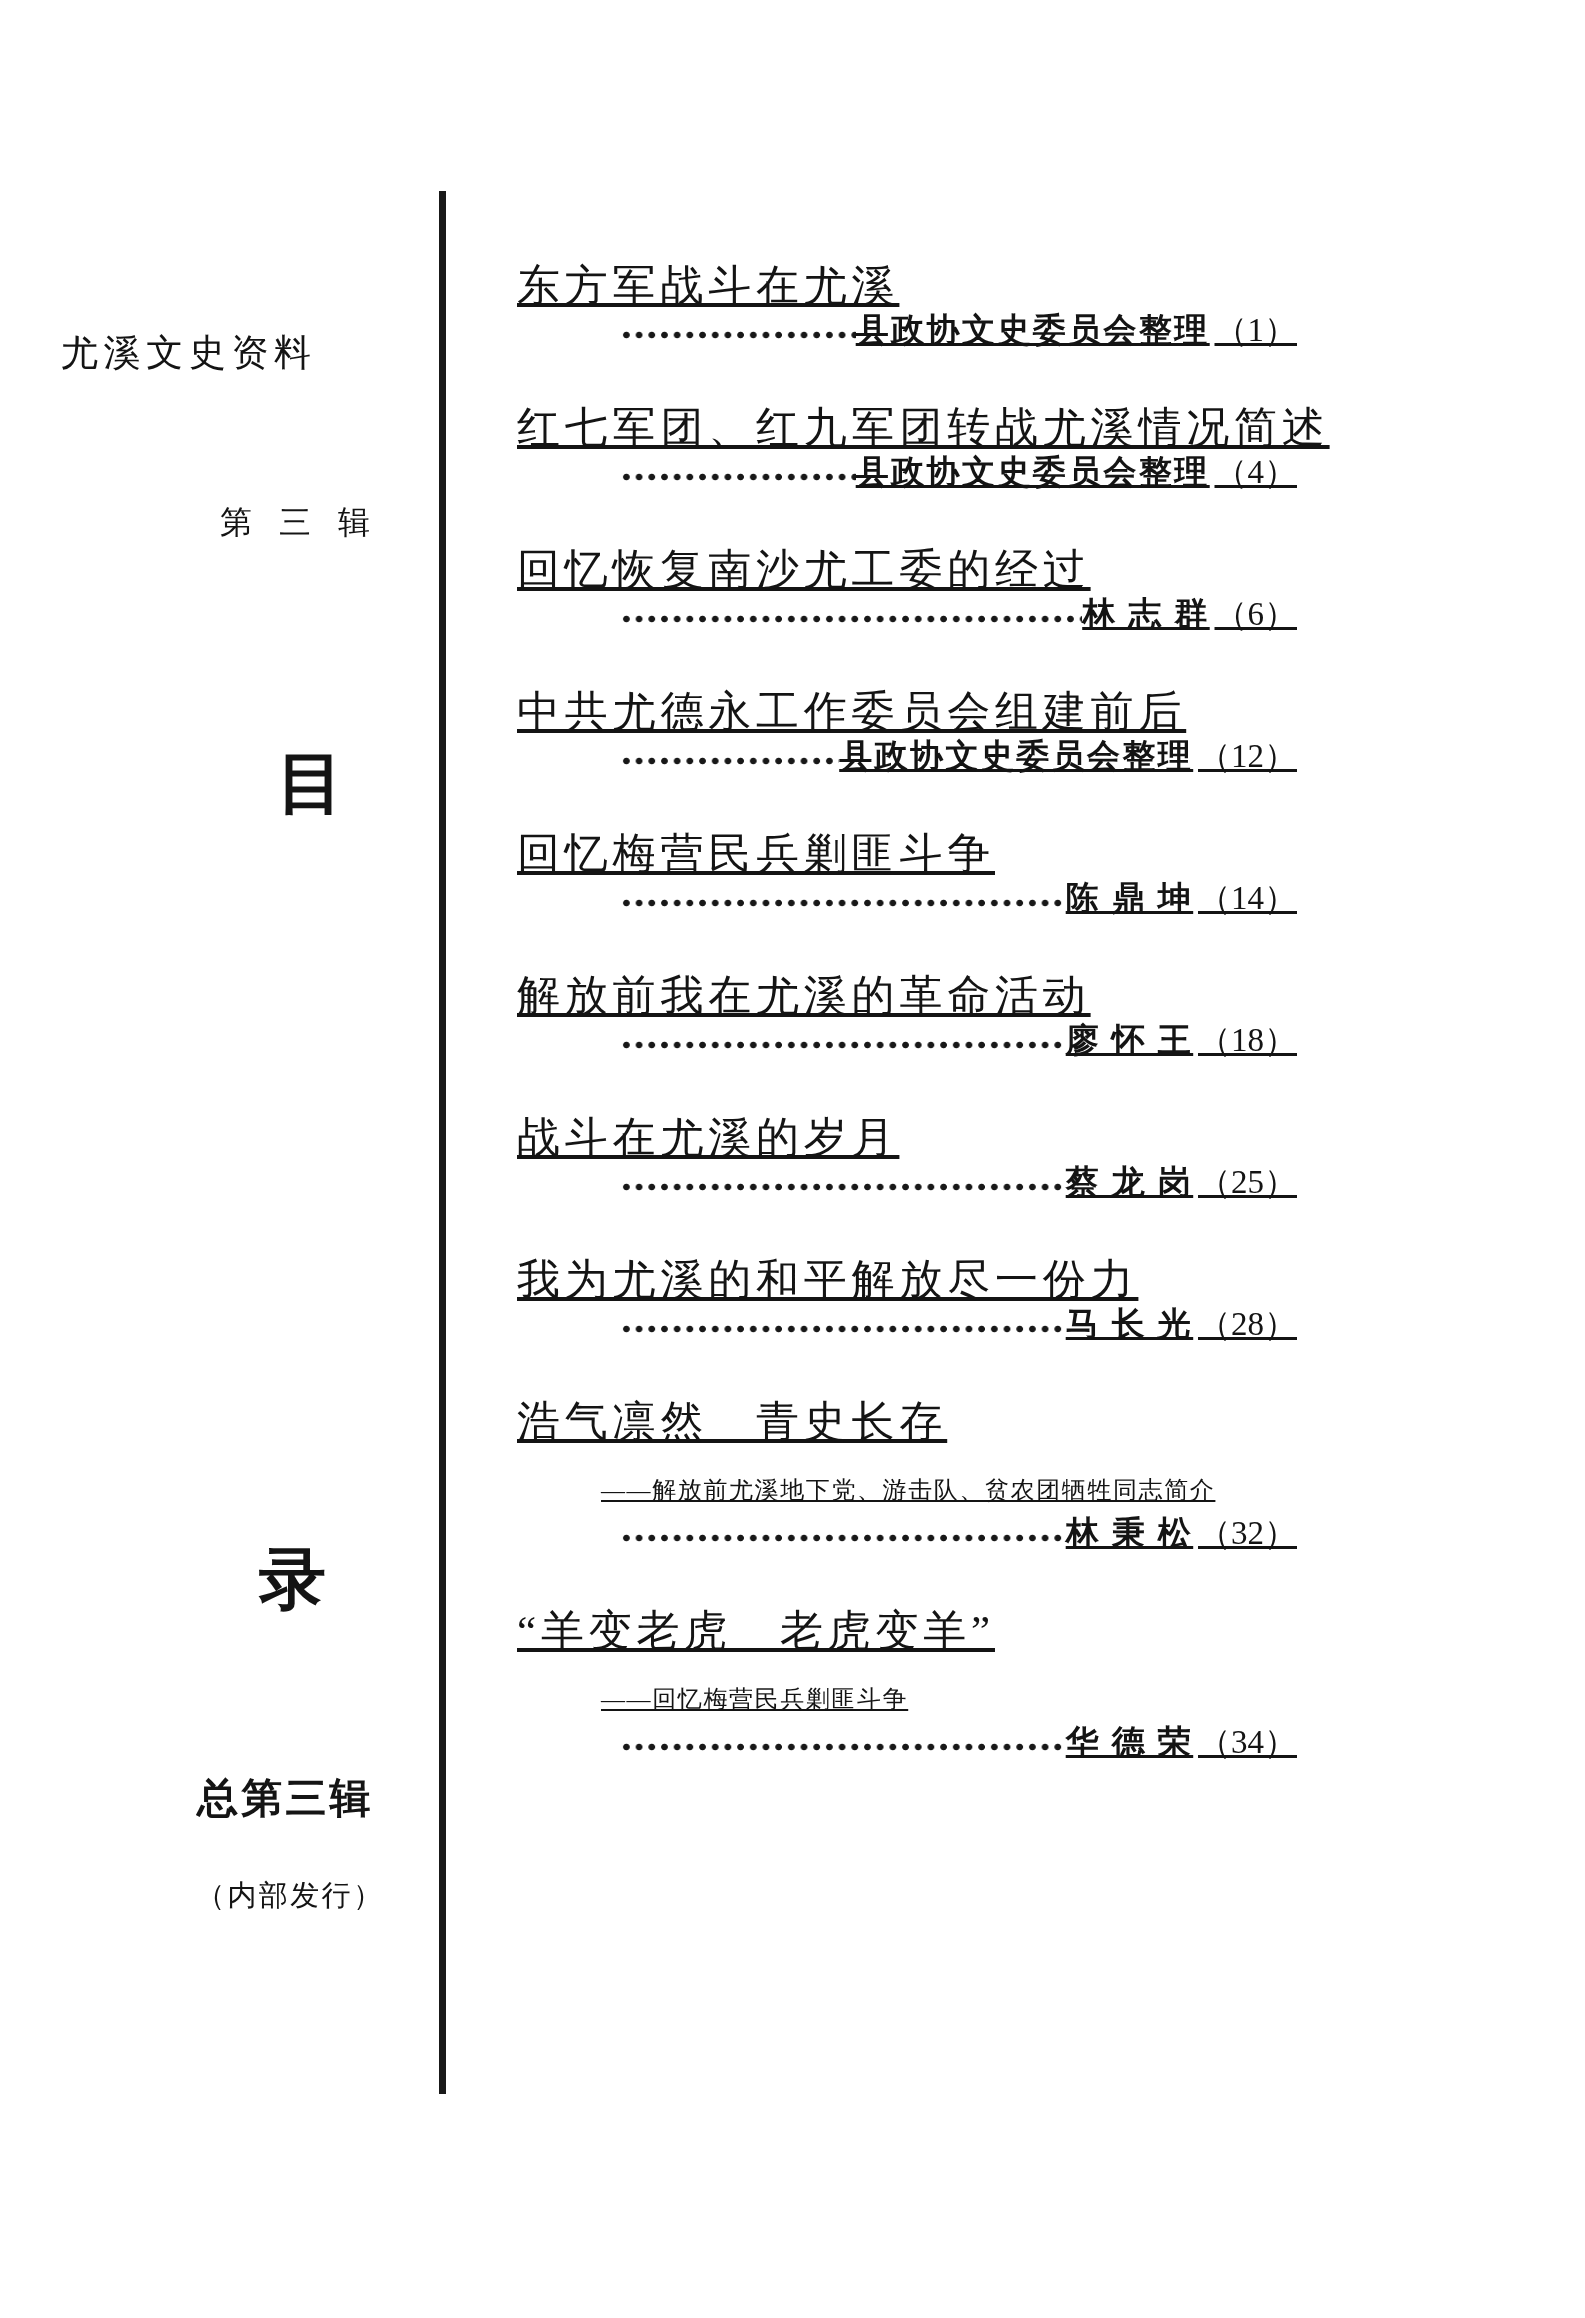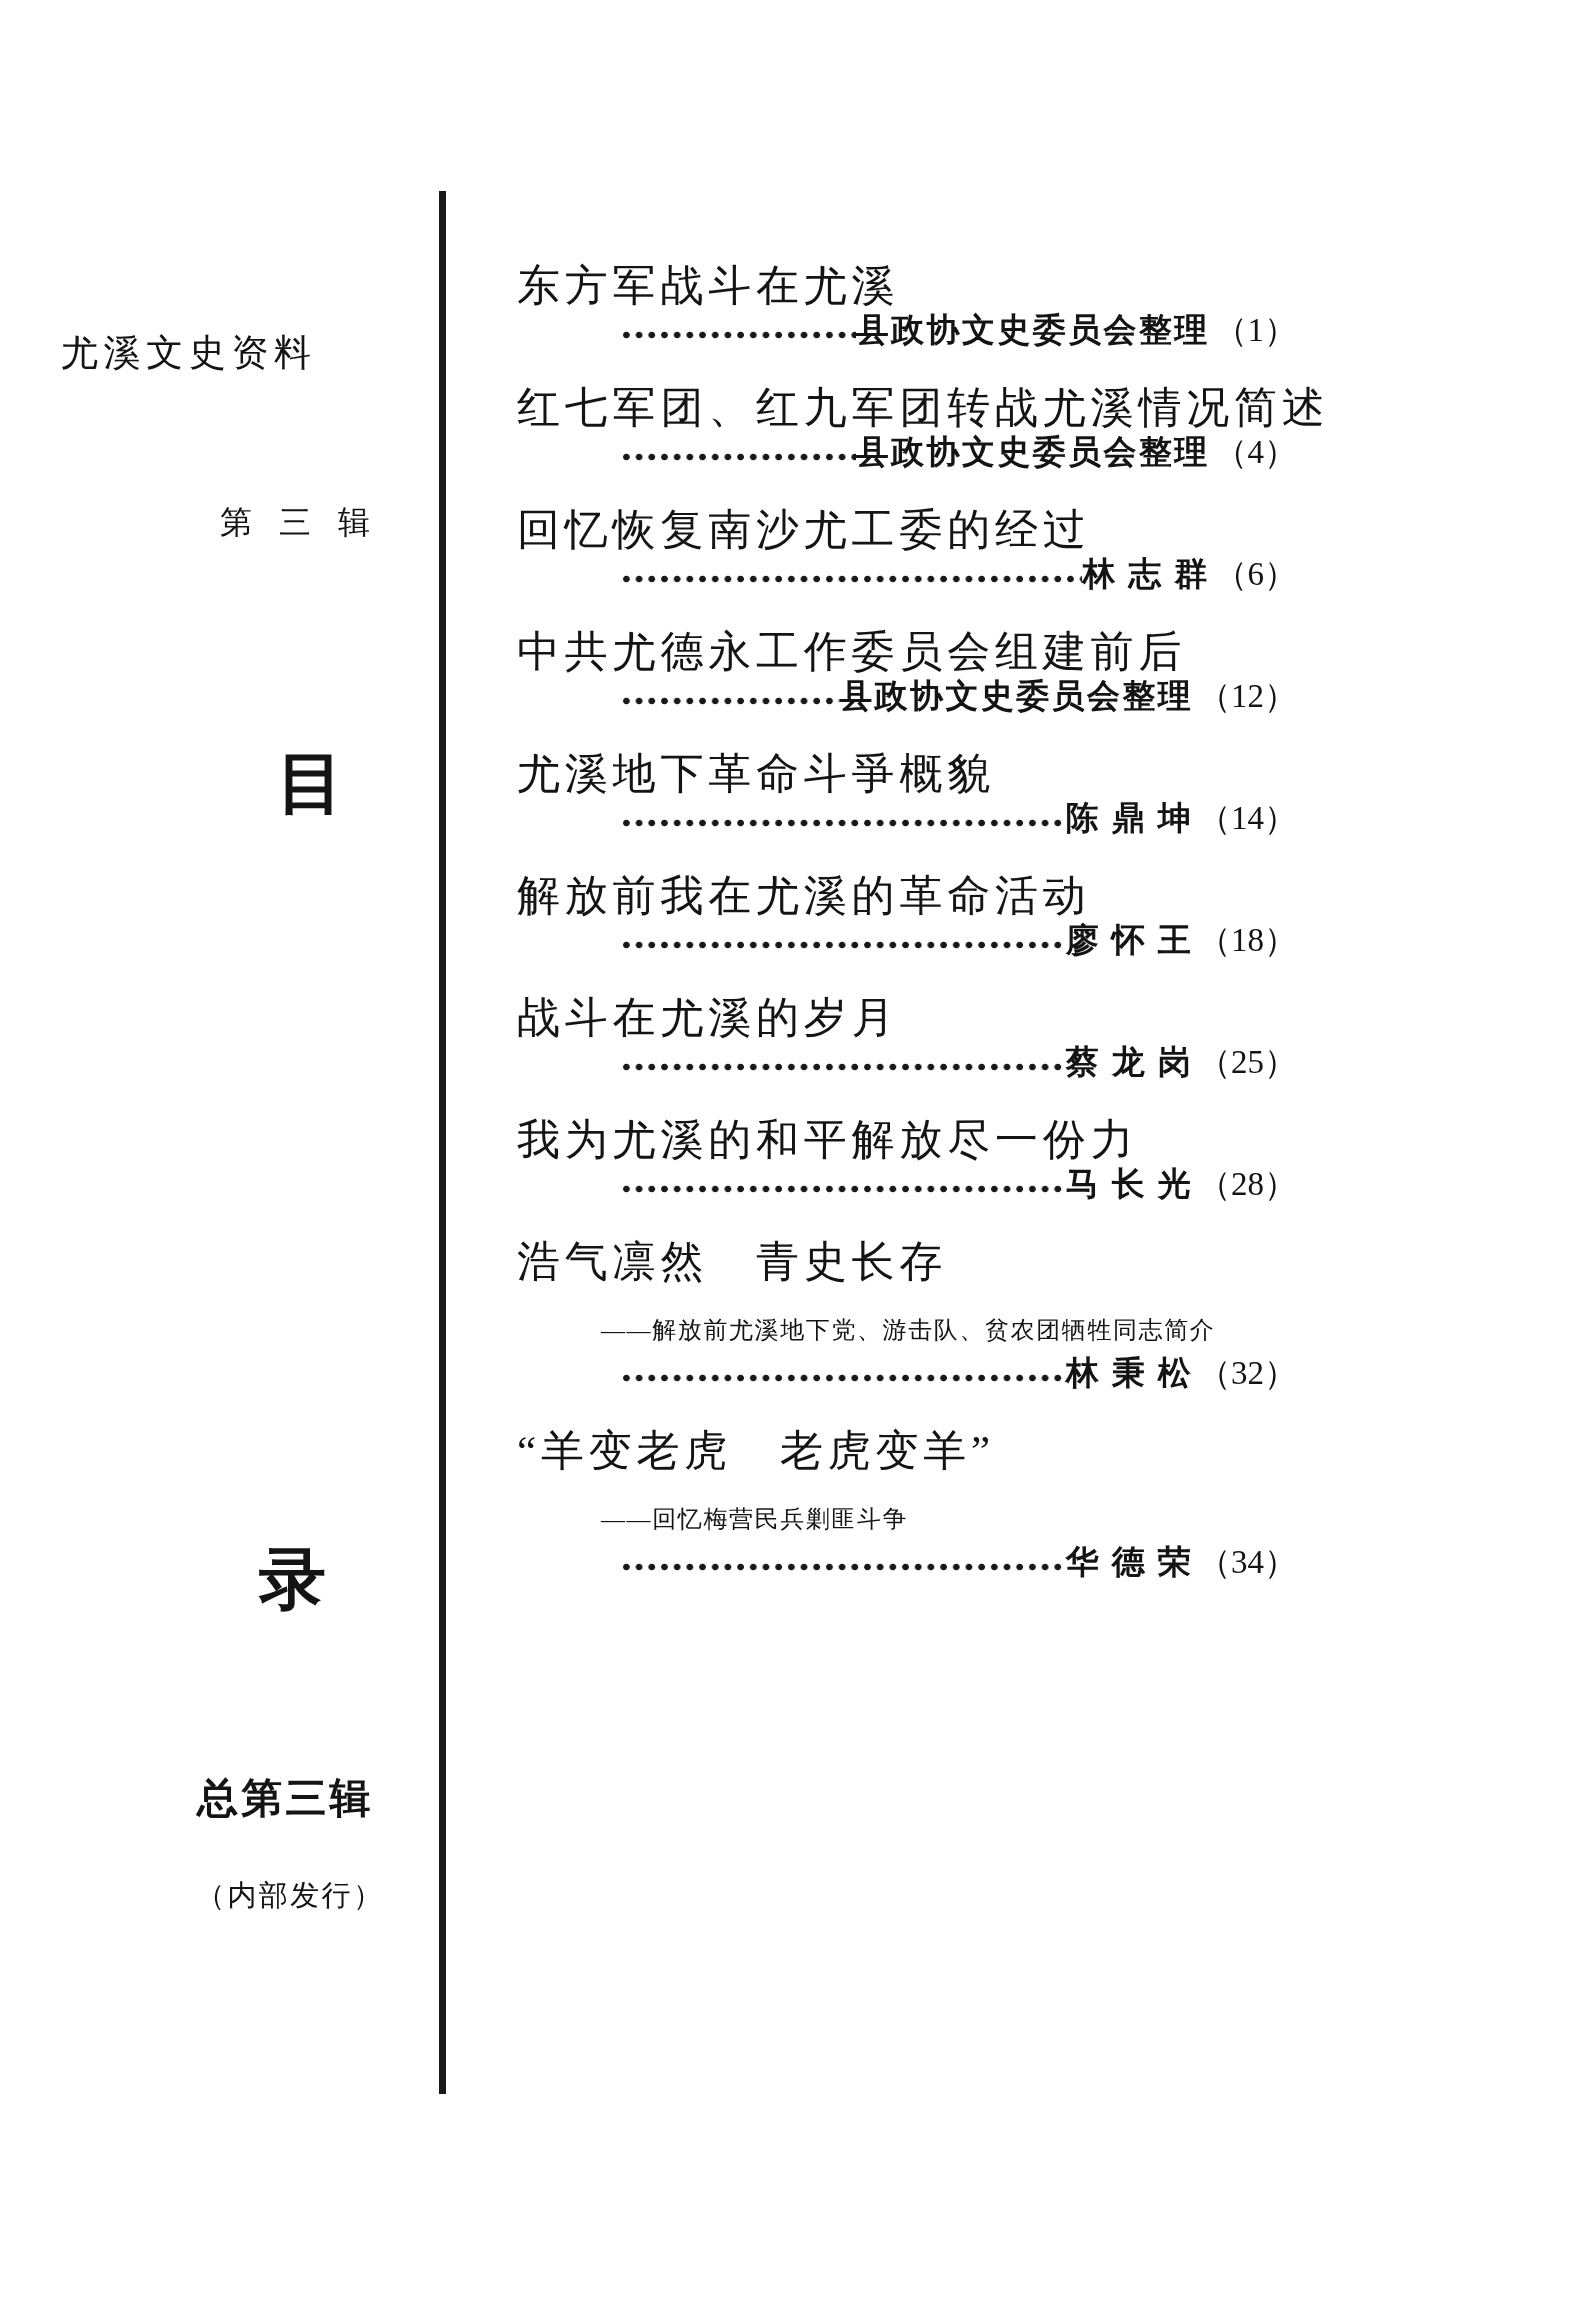--- a/index.html
+++ b/index.html
@@ -74,21 +74,22 @@
 
   
   #toc-list {
     position: absolute;
     left: 517px;
     top: 239px;
     width: 780px;
     padding-top: 22px;
     display: flex;
     flex-direction: column;
-    gap: 32px;
+    gap: 52px;
+    text-decoration: underline;
   }
   .toc-entry { width: 100%; }
   .entry-title {
     font-size: 43px;
     line-height: 49px;
     letter-spacing: 4.8px;
     white-space: nowrap;
   }
   .entry-subtitle {
     margin-top: 22px;
@@ -173,21 +174,21 @@
       </div>
       <div class="toc-entry">
         <div class="entry-title">中共尤德永工作委员会组建前后</div>
         <div class="leader-row">
           <div class="leader-dots"></div>
           <span class="entry-author">县政协文史委员会整理</span>
           <span class="entry-page">（12）</span>
         </div>
       </div>
       <div class="toc-entry">
-        <div class="entry-title">尤溪地下革命斗爭概貌</div>
+        <div class="entry-title">回忆梅营民兵剿匪斗争</div>
         <div class="leader-row">
           <div class="leader-dots"></div>
           <span class="entry-author">陈 鼎 坤</span>
           <span class="entry-page">（14）</span>
         </div>
       </div>
       <div class="toc-entry">
         <div class="entry-title">解放前我在尤溪的革命活动</div>
         <div class="leader-row">
           <div class="leader-dots"></div>

